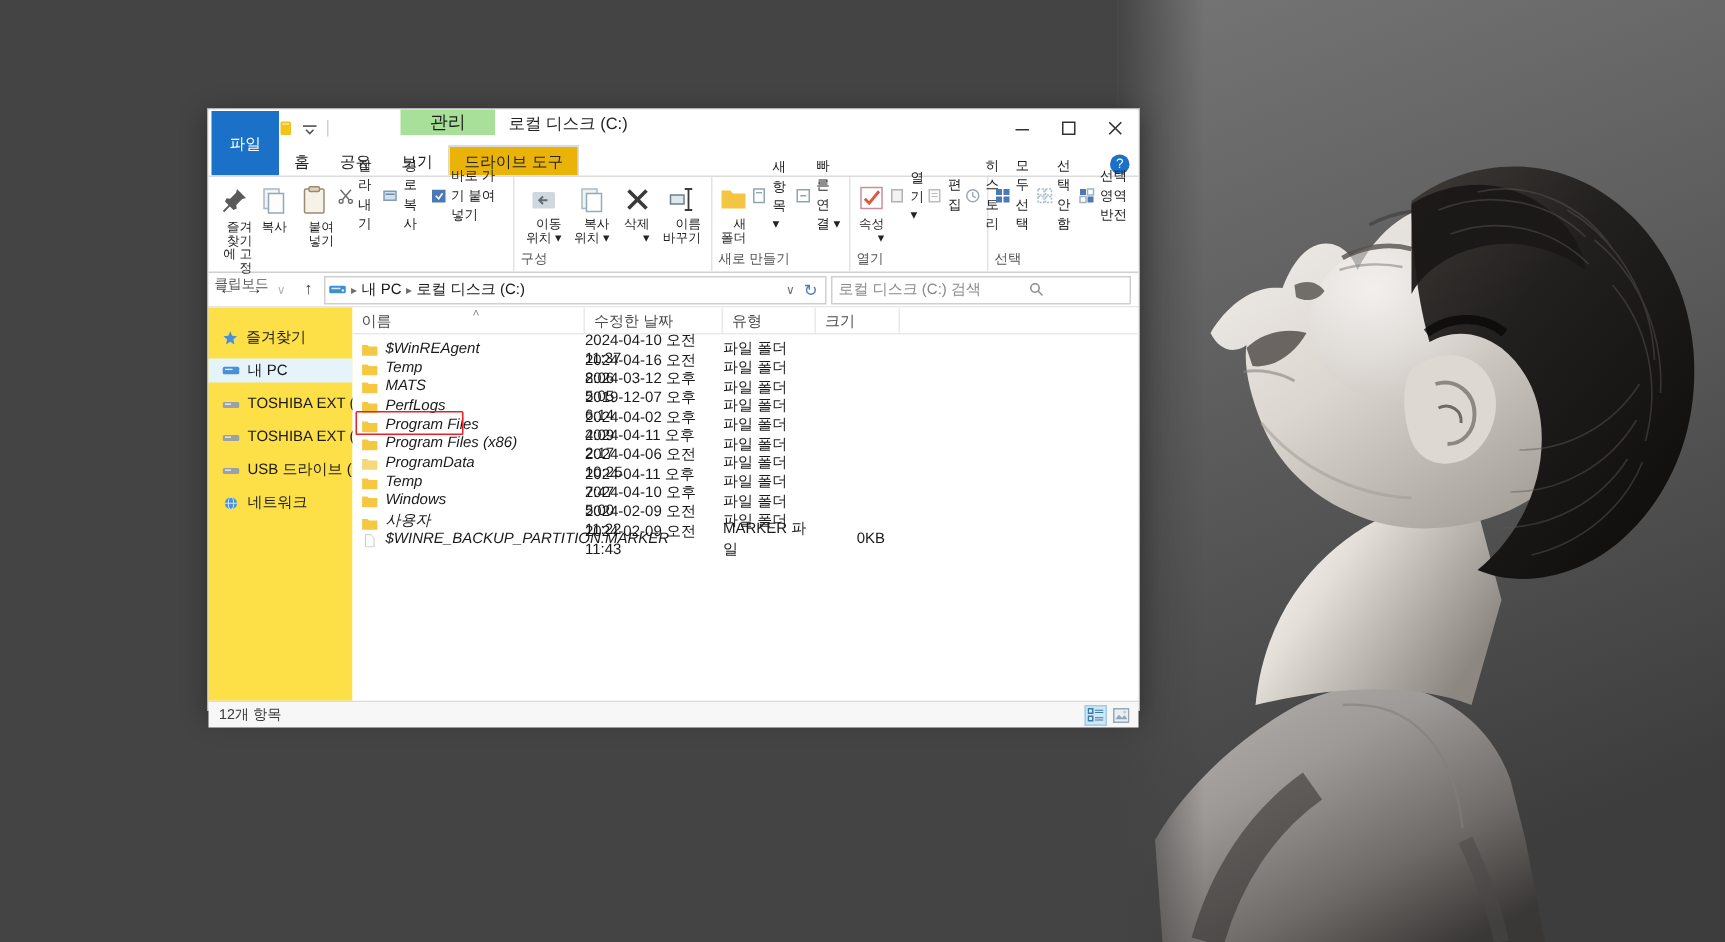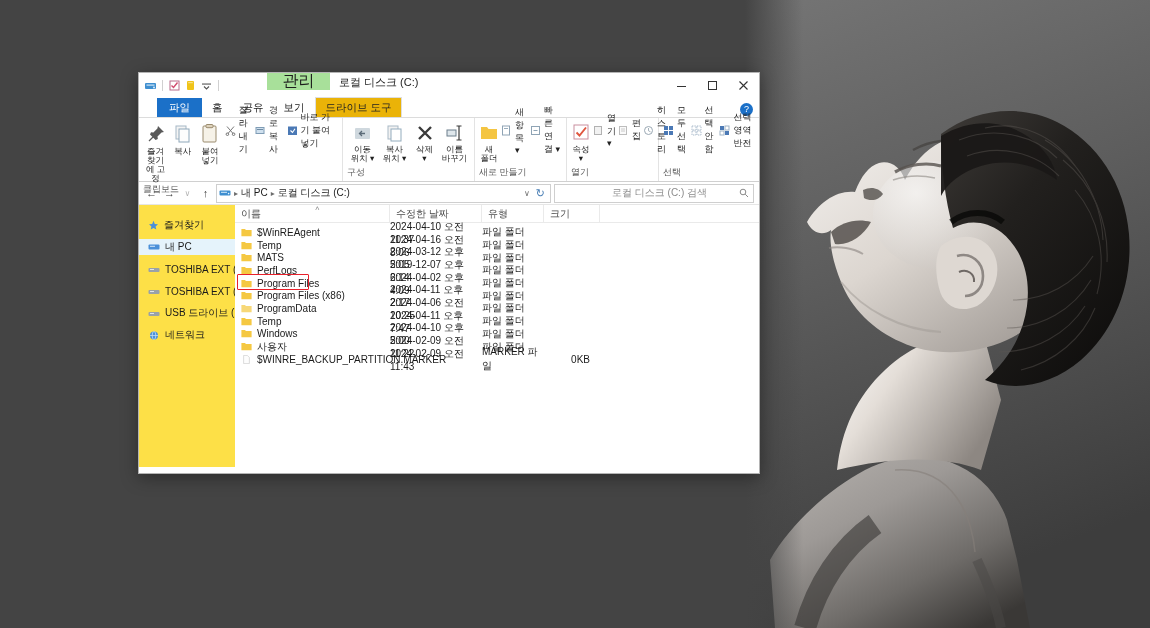--- a/index.html
+++ b/index.html
@@ -23,72 +23,72 @@
     box-sizing:border-box;
   }
 
   
   .titlebar{height:25px;background:#ffffff;position:relative;display:flex;align-items:center;}
   .qat{display:flex;align-items:center;gap:3px;padding-left:5px;height:100%;}
   .qat .ico{width:13px;height:13px;display:inline-block;position:relative;}
   .sep-v{width:1px;height:11px;background:#d0d0d0;margin:0 2px;}
   .ctx-tab{
     position:absolute;left:128px;top:0;width:63px;height:17px;background:#a8e09a;
-    display:flex;align-items:center;justify-content:center;font-size:16px;color:#1c1c1c;
+    display:flex;align-items:center;justify-content:center;font-size:12px;color:#1c1c1c;
   }
   .win-title{position:absolute;left:200px;top:2px;font-size:11px;color:#222;}
   .wbtns{position:absolute;right:0;top:0;height:25px;display:flex;}
   .wbtn{width:31px;height:25px;display:flex;align-items:center;justify-content:center;}
   .wbtn svg{display:block;}
 
   
   .tabbar{height:19px;background:#ffffff;display:flex;align-items:flex-end;padding-left:2px;position:relative;}
   .tab{height:19px;padding:0 10px;display:flex;align-items:center;font-size:10.5px;color:#222;}
-  .tab.file{background:#1b70c8;color:#fff;padding:0 12px;margin-left:16px;}
+  .tab.file{background:#1b70c8;color:#fff;padding:12px 12px;}
   .tab.ctx{border-left:1px solid #dedede;border-right:1px solid #dedede;border-top:1px solid #dedede;background:#eab308;}
   .help-q{position:absolute;right:6px;bottom:1px;width:13px;height:13px;border-radius:50%;
           background:#1b70c8;color:#fff;font-size:9px;line-height:13px;text-align:center;}
 
   
   .ribbon{height:63px;background:#fff;border-top:1px solid #dcdcdc;border-bottom:1px solid #d0d0d0;
           display:flex;position:relative;}
   .rgroup{display:flex;flex-direction:column;justify-content:space-between;
           border-right:1px solid #e3e3e3;padding:2px 4px 0 4px;height:100%;box-sizing:border-box;}
   .rgroup .gitems{display:flex;align-items:flex-start;gap:2px;flex:1;}
   .glabel{font-size:9px;color:#555;text-align:left;padding-bottom:2px;}
   .bigbtn{width:44px;display:flex;flex-direction:column;align-items:center;padding-top:3px;}
-  .bigbtn .lbl{font-size:8.5px;color:#222;text-align:center;line-height:9px;margin-top:2px;}
+  .bigbtn .lbl{font-size:8.5px;color:#222;text-align:right;line-height:9px;margin-top:2px;}
   .smalllist{display:flex;flex-direction:row;justify-content:flex-end;padding-top:4px;gap:2px;}
   .smallitem{display:flex;align-items:center;gap:3px;font-size:9px;color:#222;height:12px;}
   .smallitem .si{width:11px;height:11px;display:inline-block;}
 
   
   .addrbar{height:22px;display:flex;align-items:center;padding:0 5px;gap:3px;background:#fff;}
   .navbtn{width:15px;height:16px;display:flex;align-items:center;justify-content:center;color:#3b3b3b;}
   .navbtn.dim{color:#b4b4b4;}
   .addrbox{flex:1;height:17px;border:1px solid #cfcfcf;background:#fff;display:flex;align-items:center;
            padding:0 2px;gap:3px;font-size:10px;color:#1a1a1a;}
   .chev{color:#6d6d6d;font-size:8px;}
   .searchbox{width:190px;height:17px;border:1px solid #cfcfcf;background:#fff;display:flex;align-items:center;
-             justify-content:flex-end;padding:0 4px;font-size:10px;color:#8a8a8a;gap:32px;}
+             justify-content:flex-start;padding:0 4px;font-size:10px;color:#8a8a8a;gap:32px;}
 
   
   .content{display:flex;height:262px;border-top:1px solid #e6e6e6;}
   .navpane{width:96px;padding-top:12px;font-size:10px;color:#1a1a1a;background:#fde047;}
   .navitem{height:16px;display:flex;align-items:center;gap:5px;padding-left:9px;margin-bottom:6px;}
   .navitem.sel{background:#e5f3fb;}
   .navitem .txt{white-space:nowrap;}
   .filepane{flex:1;background:#fff;position:relative;}
   .colhdr{height:17px;display:flex;align-items:center;font-size:10px;color:#4c4c4c;border-bottom:1px solid #eaeaea;}
   .colhdr .c{position:relative;height:17px;display:flex;align-items:center;padding-left:6px;
              border-right:1px solid #eaeaea;box-sizing:border-box;}
   .sortcaret{position:absolute;left:80px;top:-1px;font-size:8px;color:#8a8a8a;}
   .rows{padding-top:3px;}
   .row{height:12.7px;display:flex;align-items:center;font-size:10px;color:#1a1a1a;position:relative;}
-  .cname{width:155px;display:flex;align-items:center;gap:5px;padding-left:6px;box-sizing:border-box;}
+  .cname{width:155px;display:flex;align-items:flex-end;gap:5px;padding-left:6px;box-sizing:border-box;font-style:italic;}
   .cdate{width:92px;}
   .ctype{width:62px;}
   .csize{width:46px;text-align:right;}
   .hl-box{position:absolute;border:1.6px solid #e8202a;border-radius:1px;pointer-events:none;}
 
   
   .statusbar{height:17px;border-top:1px solid #dcdcdc;background:#f7f7f7;display:flex;align-items:center;
              justify-content:space-between;padding:0 4px 0 7px;font-size:9.5px;color:#3a3a3a;}
   .viewbtns{display:flex;gap:2px;align-items:center;}
   .vbtn{width:15px;height:14px;display:flex;align-items:center;justify-content:center;}
@@ -708,13 +708,32 @@
           <div class="ctype">MARKER 파일</div>
           <div class="csize">0KB</div>
         </div>
 
       </div>
 
       <div class="hl-box" style="left:2px;top:69px;width:70px;height:14px;"></div>
     </div>
   </div>
 
+  <div class="statusbar">
+    <span>12개 항목</span>
+    <span class="viewbtns">
+      <span class="vbtn on">
+        <svg width="11" height="10" viewBox="0 0 11 10">
+            <rect x="0.5" y="0.5" width="3" height="3" fill="none" stroke="#3d7ba8"></rect>
+            <rect x="0.5" y="5.5" width="3" height="3" fill="none" stroke="#3d7ba8"></rect>
+            <path d="M5 1.5 H10.5 M5 3 H10.5 M5 6.5 H10.5 M5 8 H10.5" stroke="#3d7ba8" stroke-width="0.8"></path>
+          </svg>
+      </span>
+      <span class="vbtn">
+        <svg width="11" height="10" viewBox="0 0 11 10">
+            <rect x="0.5" y="0.5" width="10" height="9" fill="#e9eef2" stroke="#9aa8b3"></rect>
+            <path d="M1.5 7.5 L4 4.5 L6 6.5 L7.8 4.8 L9.5 7.5 Z" fill="#8ea7bb"></path>
+            <circle cx="7.8" cy="2.6" r="1" fill="#b9ccda"></circle>
+          </svg>
+      </span>
+    </span>
+  </div>
 </div>
 
 </body></html>

